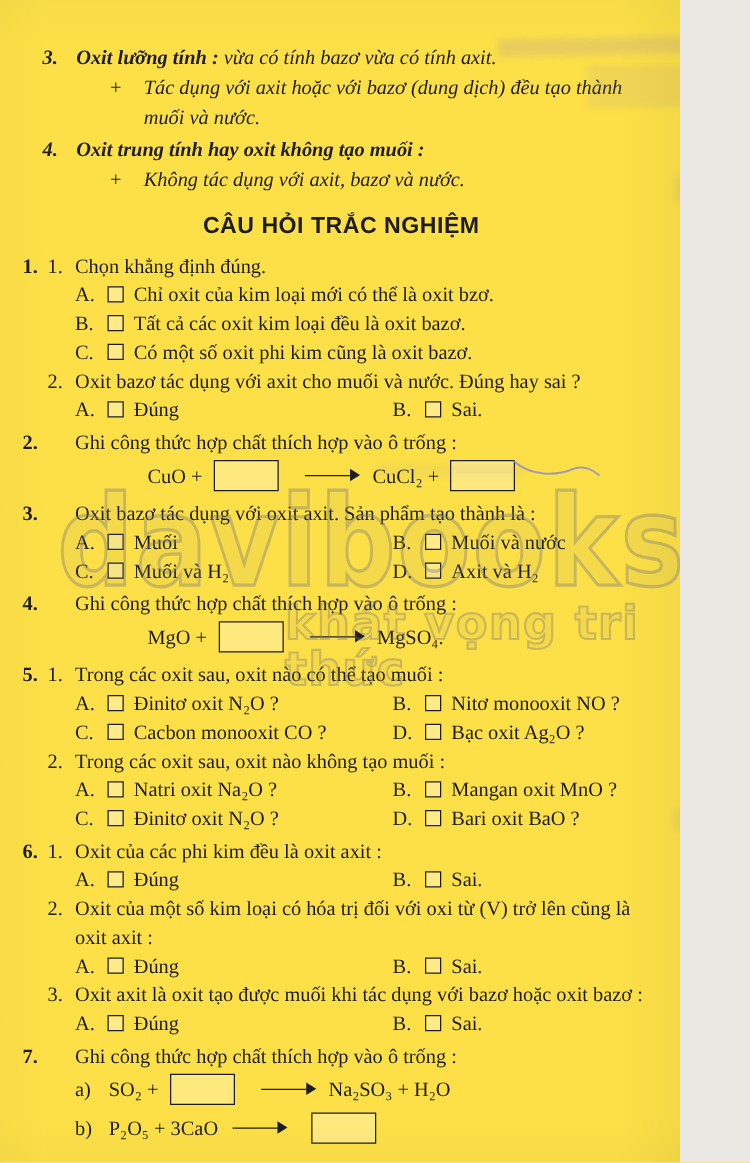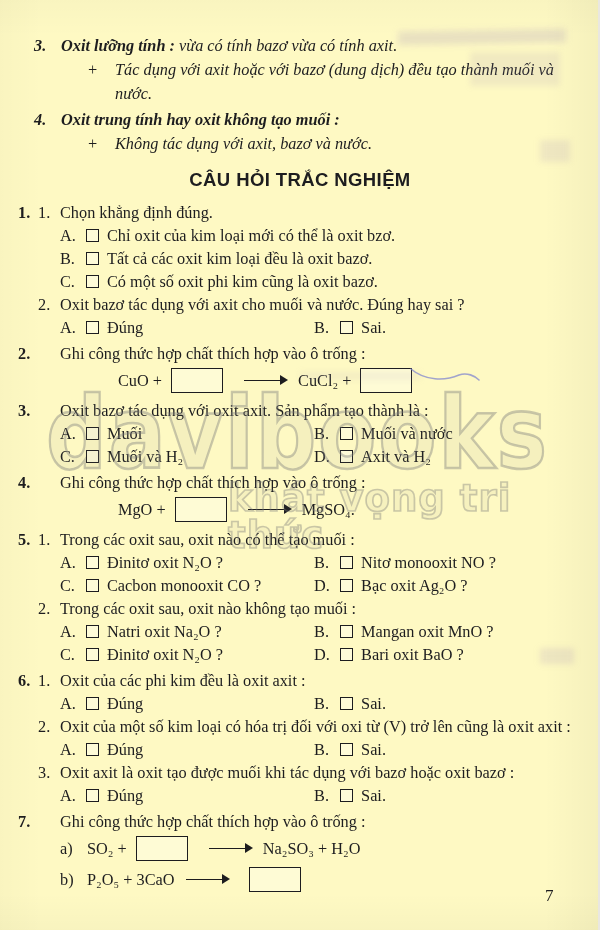--- a/index.html
+++ b/index.html
@@ -1,20 +1,20 @@
 <!DOCTYPE html>
 <html><head>
 <meta charset="utf-8">
 <style>
   * { margin:0; padding:0; box-sizing:border-box; }
   html,body { width:600px; height:930px; }
   body { background:#e9e7e1; font-family:"Liberation Serif","DejaVu Serif",serif; }
   .page {
-    position:relative; width:598px; height:930px; overflow:hidden;
-    background:#fef9c3; color:#1d1d1f;
+    position:relative; width:544px; height:930px; overflow:hidden;
+    background:#fde047; color:#1d1d1f;
     font-size:16.3px; padding:30px 16px 0 18px;
   }
   .page::after{
     content:""; position:absolute; inset:0; pointer-events:none;
     background:linear-gradient(90deg, rgba(0,0,0,.02), rgba(0,0,0,0) 7%, rgba(0,0,0,0) 91%, rgba(0,0,0,.035)),
                linear-gradient(0deg, rgba(0,0,0,.025), rgba(0,0,0,0) 4%, rgba(0,0,0,0) 96%, rgba(0,0,0,.02));
   }
   
   .theory { padding-left:16px; padding-top:4px; }
   .t-item { display:flex; margin-bottom:2px; }

